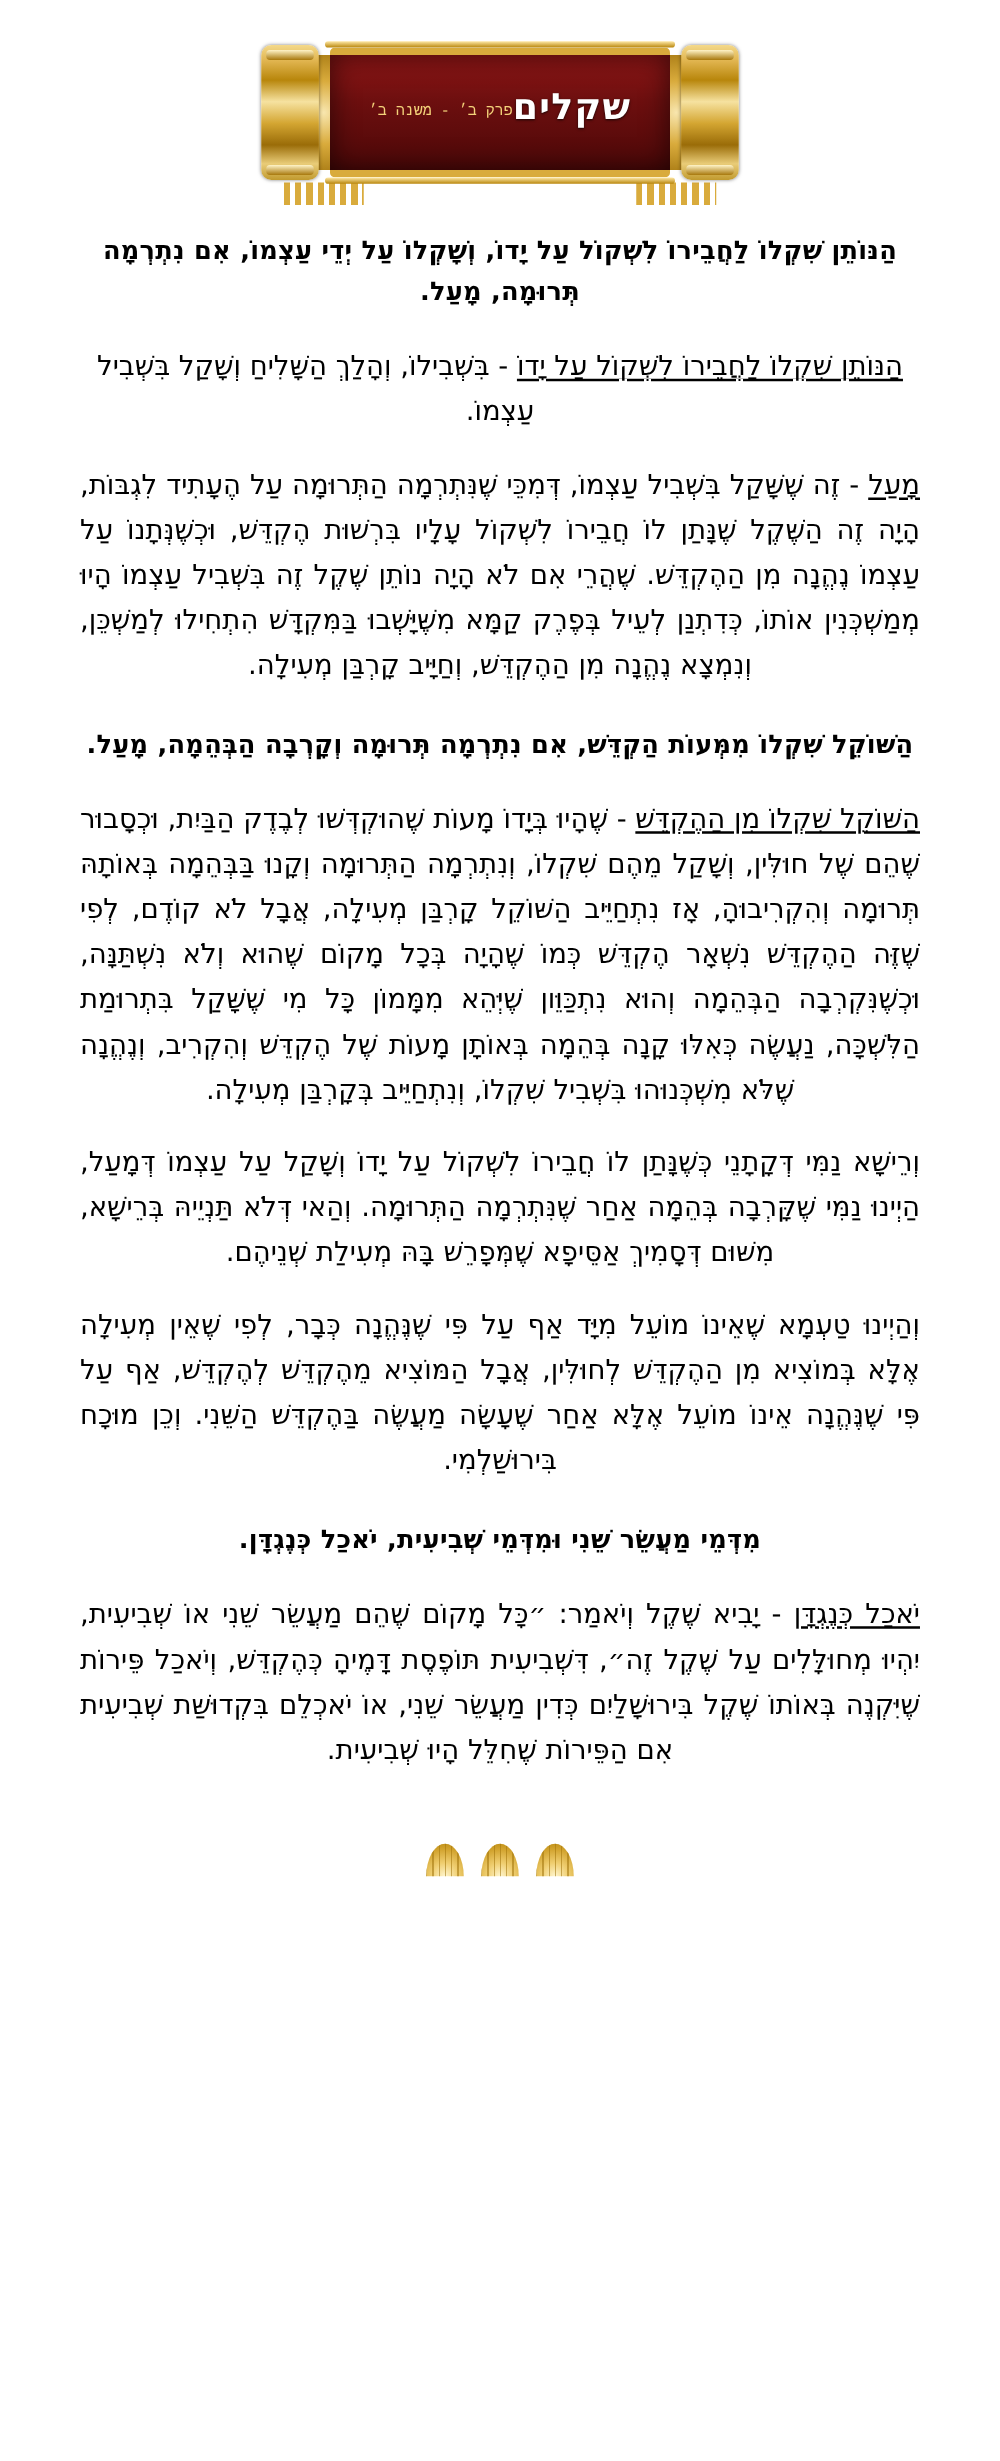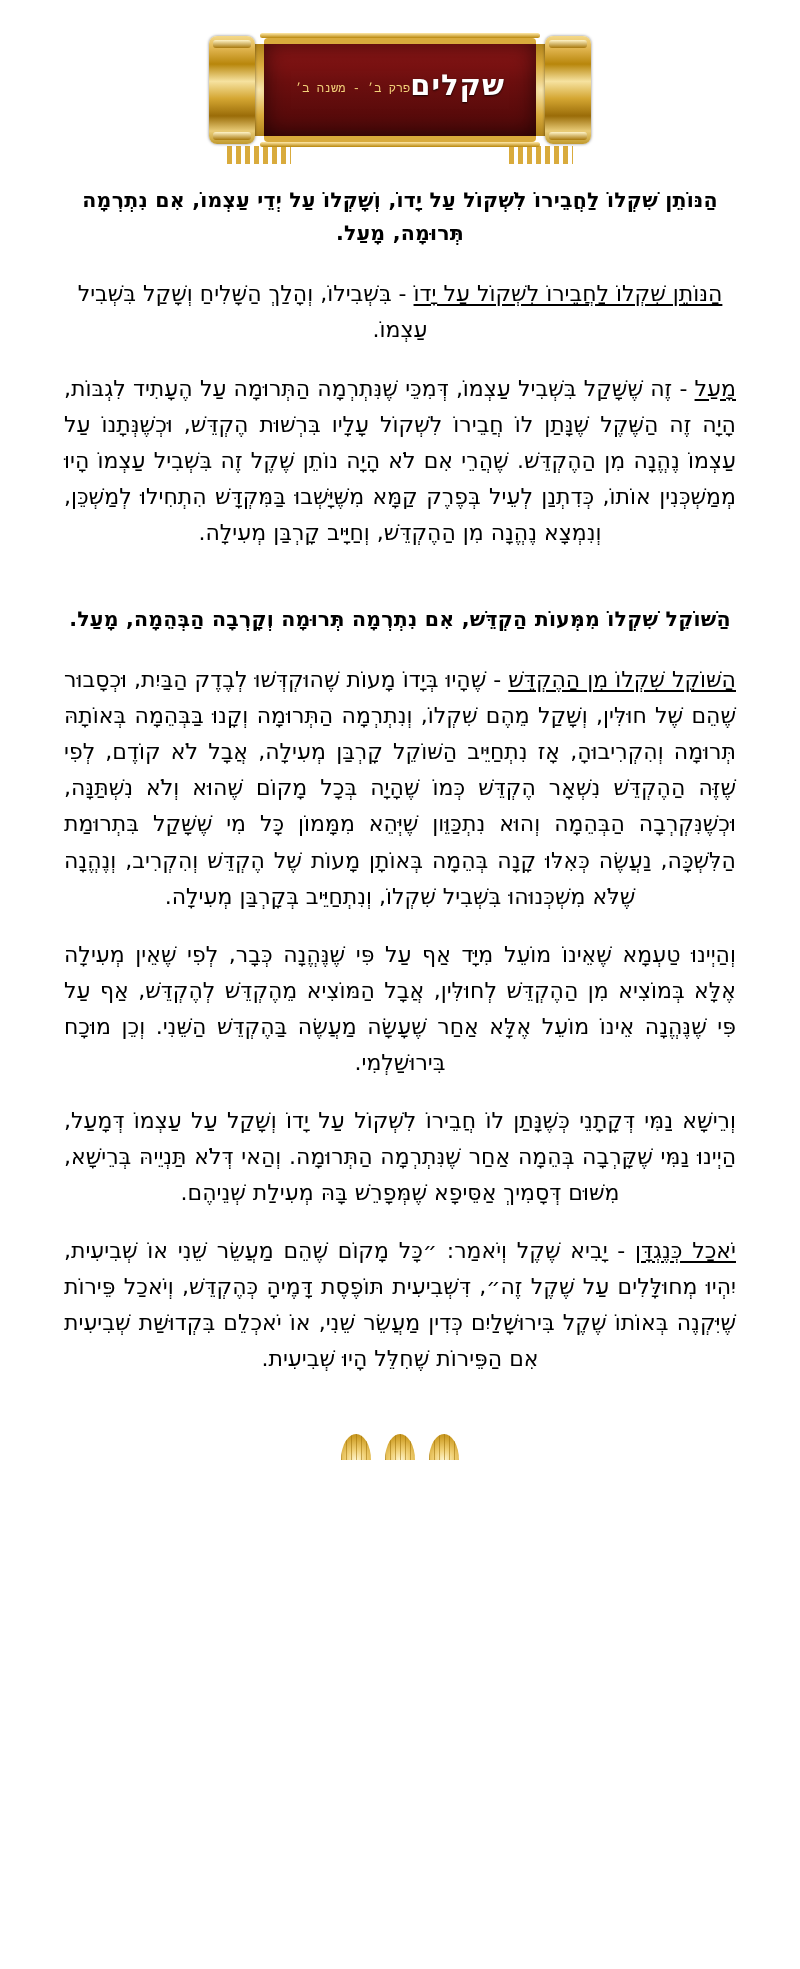--- a/index.html
+++ b/index.html
@@ -139,21 +139,21 @@
     box-sizing: border-box;
   }
   .mishna {
     font-size: 20.5px;
     line-height: 1.62;
     font-weight: bold;
     text-align: center;
     margin: 0 0 26px 0;
     letter-spacing: 0.2px;
   }
-  .mishna.second { margin-top: 52px; }
+  .mishna.second { margin-top: 28px; }
   .commentary {
     font-size: 22px;
     line-height: 1.64;
     text-align: justify;
     text-align-last: center;
     margin: 0 0 22px 0;
   }
   .commentary.centered {
     text-align: center;
     text-align-last: center;
@@ -221,24 +221,25 @@
   <p class="commentary">
     <span class="dh">מָעַל</span><span> - זֶה שֶׁשָּׁקַל בִּשְׁבִיל עַצְמוֹ, דְּמִכֵּי שֶׁנִּתְרְמָה הַתְּרוּמָה עַל הֶעָתִיד לִגְבּוֹת, הָיָה זֶה הַשֶּׁקֶל שֶׁנָּתַן לוֹ חֲבֵירוֹ לִשְׁקוֹל עָלָיו בִּרְשׁוּת הֶקְדֵּשׁ, וּכְשֶׁנְּתָנוֹ עַל עַצְמוֹ נֶהֱנָה מִן הַהֶקְדֵּשׁ. שֶׁהֲרֵי אִם לֹא הָיָה נוֹתֵן שֶׁקֶל זֶה בִּשְׁבִיל עַצְמוֹ הָיוּ מְמַשְׁכְּנִין אוֹתוֹ, כְּדִתְנַן לְעֵיל בְּפֶרֶק קַמָּא מִשֶּׁיָּשְׁבוּ בַּמִּקְדָּשׁ הִתְחִילוּ לְמַשְׁכֵּן, וְנִמְצָא נֶהֱנָה מִן הַהֶקְדֵּשׁ, וְחַיָּיב קָרְבַּן מְעִילָה.</span>
   </p>
 
   <p class="mishna second">הַשּׁוֹקֵל שִׁקְלוֹ מִמְּעוֹת הַקְדֵּשׁ, אִם נִתְרְמָה תְּרוּמָה וְקָרְבָה הַבְּהֵמָה, מָעַל.</p>
 
   <p class="commentary">
     <span class="dh">הַשּׁוֹקֵל שִׁקְלוֹ מִן הַהֶקְדֵּשׁ</span><span> - שֶׁהָיוּ בְּיָדוֹ מָעוֹת שֶׁהוּקְדְּשׁוּ לְבֶדֶק הַבַּיִת, וּכְסָבוּר שֶׁהֵם שֶׁל חוּלִּין, וְשָׁקַל מֵהֶם שִׁקְלוֹ, וְנִתְרְמָה הַתְּרוּמָה וְקָנוּ בַּבְּהֵמָה בְּאוֹתָהּ תְּרוּמָה וְהִקְרִיבוּהָ, אָז נִתְחַיֵּיב הַשּׁוֹקֵל קָרְבַּן מְעִילָה, אֲבָל לֹא קוֹדֶם, לְפִי שֶׁזֶּה הַהֶקְדֵּשׁ נִשְׁאָר הֶקְדֵּשׁ כְּמוֹ שֶׁהָיָה בְּכָל מָקוֹם שֶׁהוּא וְלֹא נִשְׁתַּנָּה, וּכְשֶׁנִּקְרְבָה הַבְּהֵמָה וְהוּא נִתְכַּוֵּון שֶׁיְּהֵא מִמָּמוֹן כָּל מִי שֶׁשָּׁקַל בִּתְרוּמַת הַלִּשְׁכָּה, נַעֲשֶׂה כְּאִלּוּ קָנָה בְּהֵמָה בְּאוֹתָן מָעוֹת שֶׁל הֶקְדֵּשׁ וְהִקְרִיב, וְנֶהֱנָה שֶׁלֹּא מִשְׁכְּנוּהוּ בִּשְׁבִיל שִׁקְלוֹ, וְנִתְחַיֵּיב בְּקָרְבַּן מְעִילָה.</span>
   </p>
 
+  <p class="commentary">וְרֵישָׁא נַמִּי דְּקָתָנֵי כְּשֶׁנָּתַן לוֹ חֲבֵירוֹ לִשְׁקוֹל עַל יָדוֹ וְשָׁקַל עַל עַצְמוֹ דְּמָעַל, הַיְינוּ נַמִּי שֶׁקָּרְבָה בְּהֵמָה אַחַר שֶׁנִּתְרְמָה הַתְּרוּמָה. וְהַאי דְּלֹא תַּנְיֵיהּ בְּרֵישָׁא, מִשּׁוּם דְּסָמִיךְ אַסֵּיפָא שֶׁמְּפָרֵשׁ בָּהּ מְעִילַת שְׁנֵיהֶם.</p>
+
   <p class="commentary">וְהַיְינוּ טַעְמָא שֶׁאֵינוֹ מוֹעֵל מִיָּד אַף עַל פִּי שֶׁנֶּהֱנָה כְּבָר, לְפִי שֶׁאֵין מְעִילָה אֶלָּא בְּמוֹצִיא מִן הַהֶקְדֵּשׁ לְחוּלִּין, אֲבָל הַמּוֹצִיא מֵהֶקְדֵּשׁ לְהֶקְדֵּשׁ, אַף עַל פִּי שֶׁנֶּהֱנָה אֵינוֹ מוֹעֵל אֶלָּא אַחַר שֶׁעָשָׂה מַעֲשֶׂה בַּהֶקְדֵּשׁ הַשֵּׁנִי. וְכֵן מוּכָח בִּירוּשַׁלְמִי.</p>
 
-  <p class="commentary">וְרֵישָׁא נַמִּי דְּקָתָנֵי כְּשֶׁנָּתַן לוֹ חֲבֵירוֹ לִשְׁקוֹל עַל יָדוֹ וְשָׁקַל עַל עַצְמוֹ דְּמָעַל, הַיְינוּ נַמִּי שֶׁקָּרְבָה בְּהֵמָה אַחַר שֶׁנִּתְרְמָה הַתְּרוּמָה. וְהַאי דְּלֹא תַּנְיֵיהּ בְּרֵישָׁא, מִשּׁוּם דְּסָמִיךְ אַסֵּיפָא שֶׁמְּפָרֵשׁ בָּהּ מְעִילַת שְׁנֵיהֶם.</p>
-
+  <p class="mishna second">מִדְּמֵי מַעֲשֵׂר שֵׁנִי וּמִדְּמֵי שְׁבִיעִית, יֹאכַל כְּנֶגְדָּן.</p>
 
   <p class="commentary">
     <span class="dh">יֹאכַל כְּנֶגְדָּן</span><span> - יָבִיא שֶׁקֶל וְיֹאמַר: ״כָּל מָקוֹם שֶׁהֵם מַעֲשֵׂר שֵׁנִי אוֹ שְׁבִיעִית, יִהְיוּ מְחוּלָּלִים עַל שֶׁקֶל זֶה״, דִּשְׁבִיעִית תּוֹפֶסֶת דָּמֶיהָ כְּהֶקְדֵּשׁ, וְיֹאכַל פֵּירוֹת שֶׁיִּקְנֶה בְּאוֹתוֹ שֶׁקֶל בִּירוּשָׁלַיִם כְּדִין מַעֲשֵׂר שֵׁנִי, אוֹ יֹאכְלֵם בִּקְדוּשַּׁת שְׁבִיעִית אִם הַפֵּירוֹת שֶׁחִלֵּל הָיוּ שְׁבִיעִית.</span>
   </p>
 
 </div>
 
 <div class="footer">
   <div class="shell"></div>
   <div class="shell"></div>

